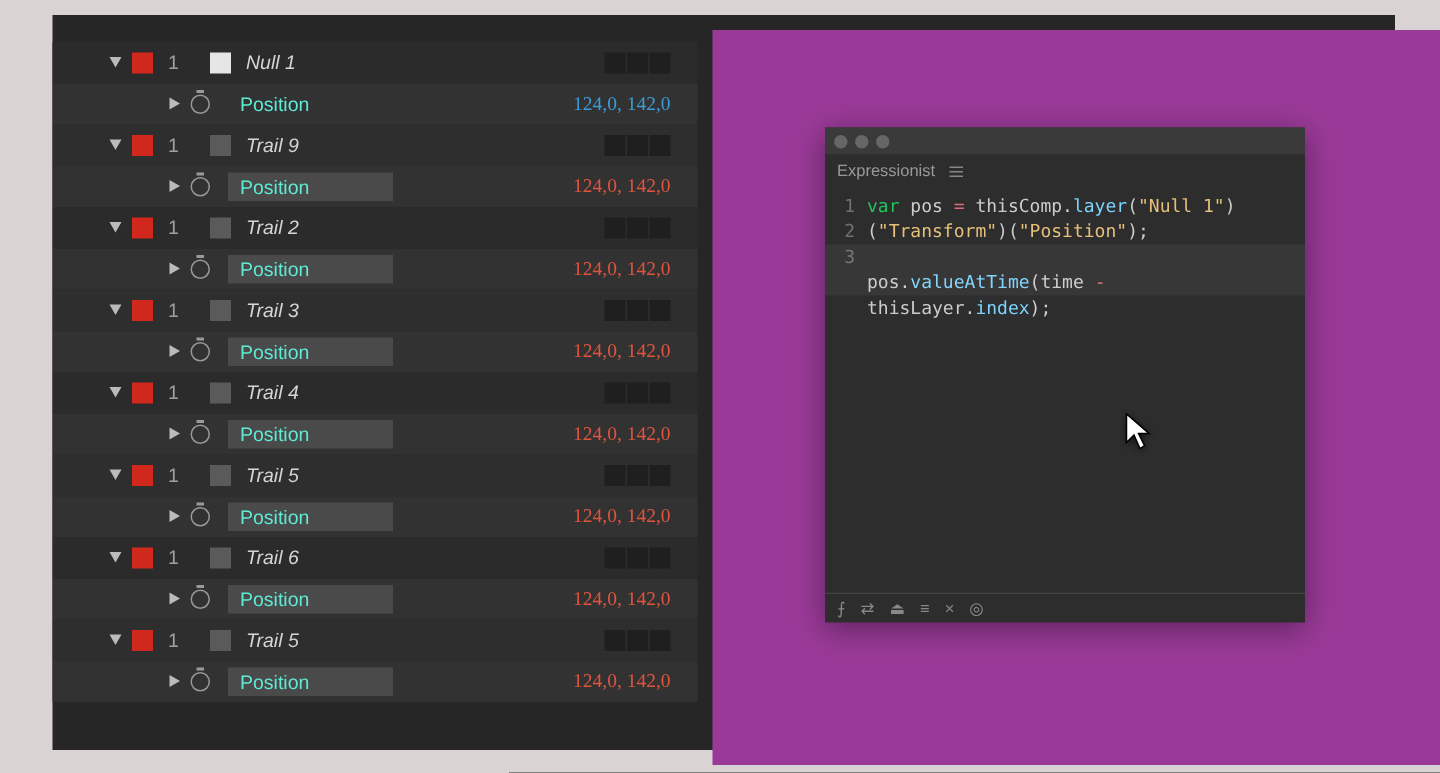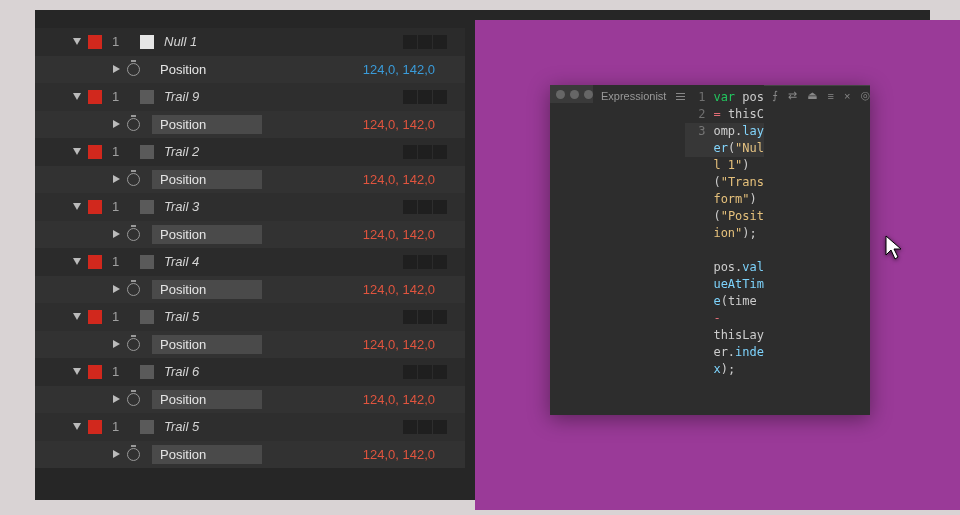--- a/index.html
+++ b/index.html
@@ -84,49 +84,50 @@
   }
   .stopwatch::before {
     content: '';
     position: absolute;
     width: 5px; height: 2px;
     background: #999;
     top: -4px; left: 3px;
   }
   .prop-name {
     background: #4a4a4a;
-    color: #e5e5e5;
+    color: #5eead4;
     padding: 2px 8px;
     width: 110px;
     flex: none;
   }
   .prop-name.plain { background: transparent; }
   .prop-value {
     margin-left: auto;
-    margin-right: 30px;
+    margin-right: 18px;
     color: #e0543e;
+    font-family: Liberation Serif, serif;
   }
   .prop-value.blue { color: #3a9bd9; }
 
   
   .canvas {
     position: absolute;
     left: 440px; top: 10px;
     width: 485px; height: 490px;
     background: #9a3a98;
   }
   
   .editor-window {
     position: absolute;
     left: 75px; top: 65px;
     width: 320px; height: 330px;
     background: #2d2d2d;
     box-shadow: 0 4px 20px rgba(0,0,0,0.4);
     display: flex;
-    flex-direction: row;
+    flex-direction: column;
   }
   .titlebar {
     height: 18px;
     background: #3a3a3a;
     display: flex;
     align-items: center;
     padding-left: 6px;
     gap: 5px;
   }
   .traffic { width: 9px; height: 9px; border-radius: 50%; background: #666; }

